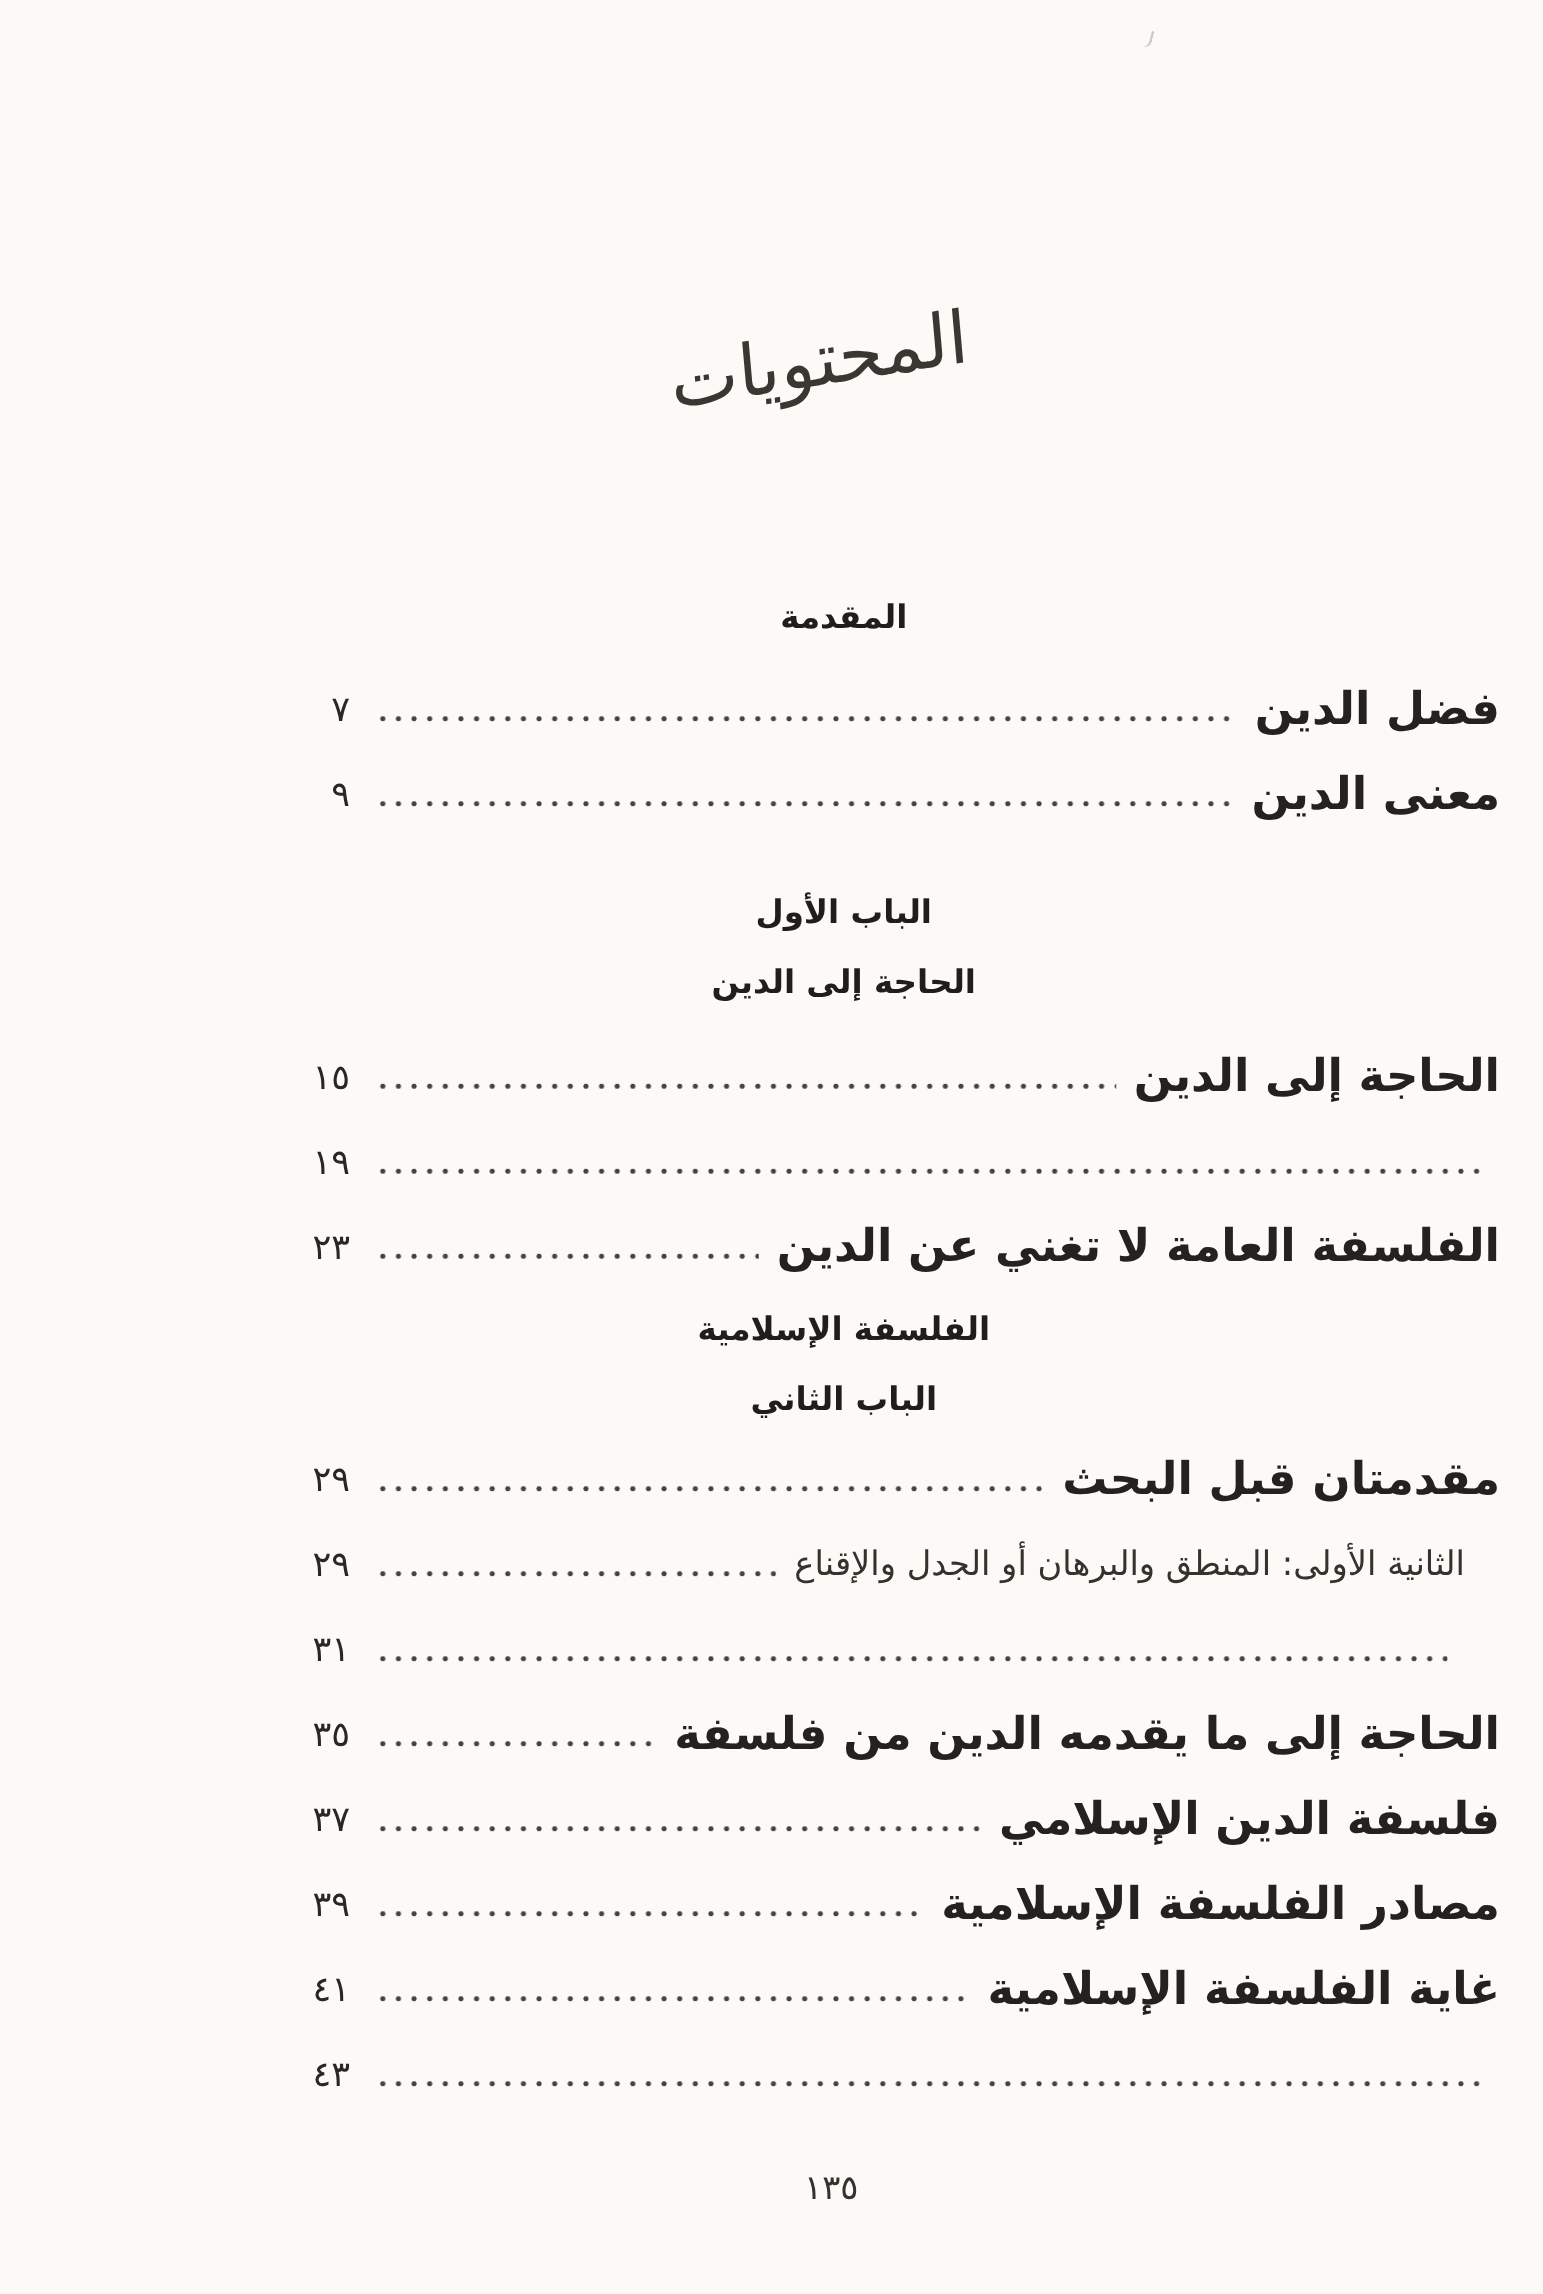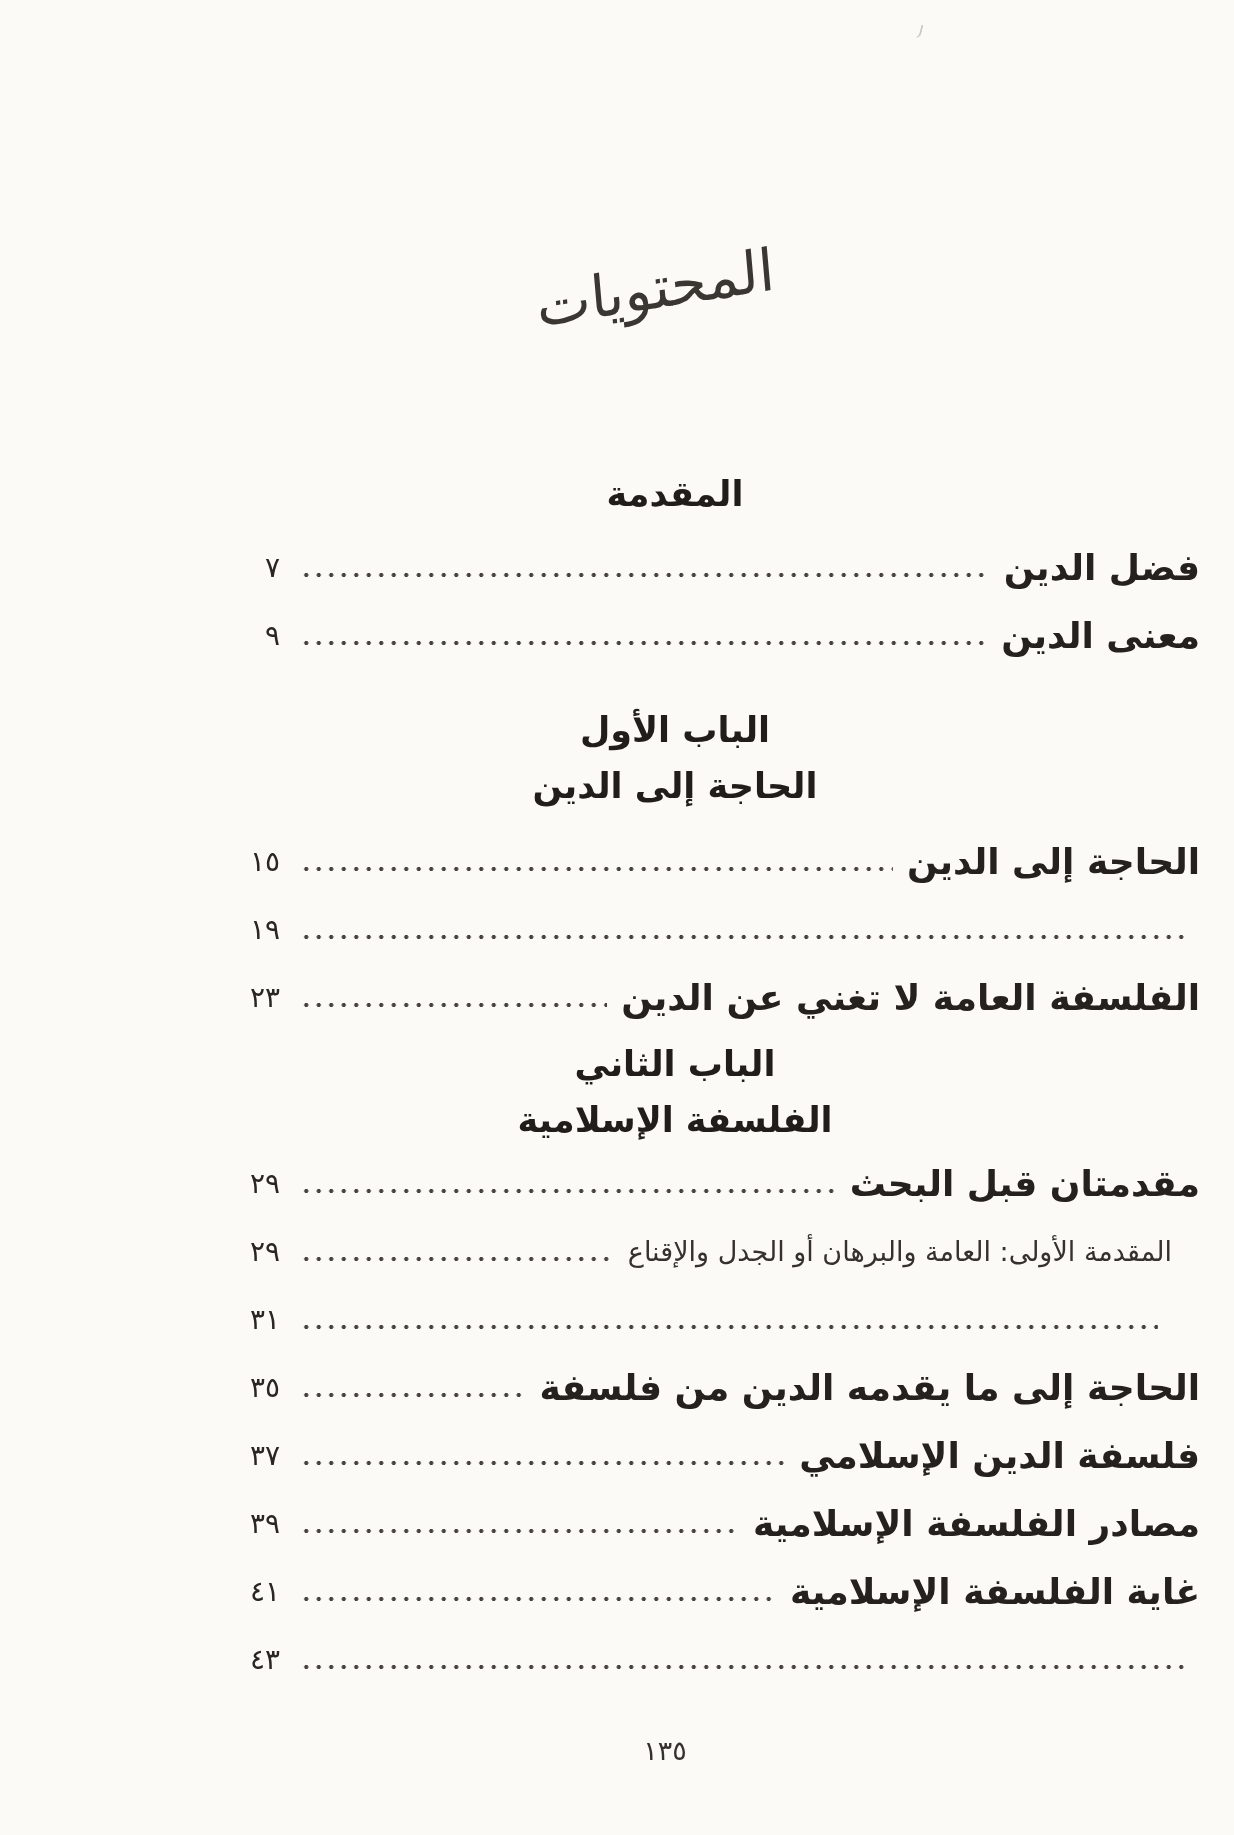--- a/index.html
+++ b/index.html
@@ -29,21 +29,21 @@
     line-height:80px;
   }
   
   .toc{
     padding:0 34px 0 220px;
   }
   .toc-section{display:block;}
   .section-heading{
     margin:0;
     text-align:center;
-    font-size:35px;
+    font-size:26px;
     font-weight:700;
     color:#201d1a;
     line-height:46px;
     transform:translateX(-35px);
   }
   .toc-section .section-heading + .section-heading{margin-top:10px;}
   
   .toc-section:nth-child(1){margin-top:145px;}
   .toc-section:nth-child(1) .section-heading{line-height:42px;}
   .toc-section:nth-child(1) .section-entries{margin-top:18px;}
@@ -152,31 +152,31 @@
   </div>
           <div class="toc-entry">
     <span class="entry-title">الفلسفة العامة لا تغني عن الدين</span>
     <span class="leader"></span>
     <span class="entry-page">٢٣</span>
   </div>
         </div>
   </section>
       <section class="toc-section">
     <div class="section-headings">
+          <h2 class="section-heading">الفلسفة الإسلامية</h2>
           <h2 class="section-heading">الباب الثاني</h2>
-          <h2 class="section-heading">الفلسفة الإسلامية</h2>
         </div>
     <div class="section-entries">
           <div class="toc-entry">
     <span class="entry-title">مقدمتان قبل البحث</span>
     <span class="leader"></span>
     <span class="entry-page">٢٩</span>
   </div>
           <div class="toc-entry sub">
-    <span class="entry-title">المقدمة الأولى: العامة والبرهان أو الجدل والإقناع</span>
+    <span class="entry-title">الثانية الأولى: المنطق والبرهان أو الجدل والإقناع</span>
     <span class="leader"></span>
     <span class="entry-page">٢٩</span>
   </div>
           <div class="toc-entry sub">
     <span class="leader"></span>
     <span class="entry-page">٣١</span>
   </div>
           <div class="toc-entry">
     <span class="entry-title">الحاجة إلى ما يقدمه الدين من فلسفة</span>
     <span class="leader"></span>

